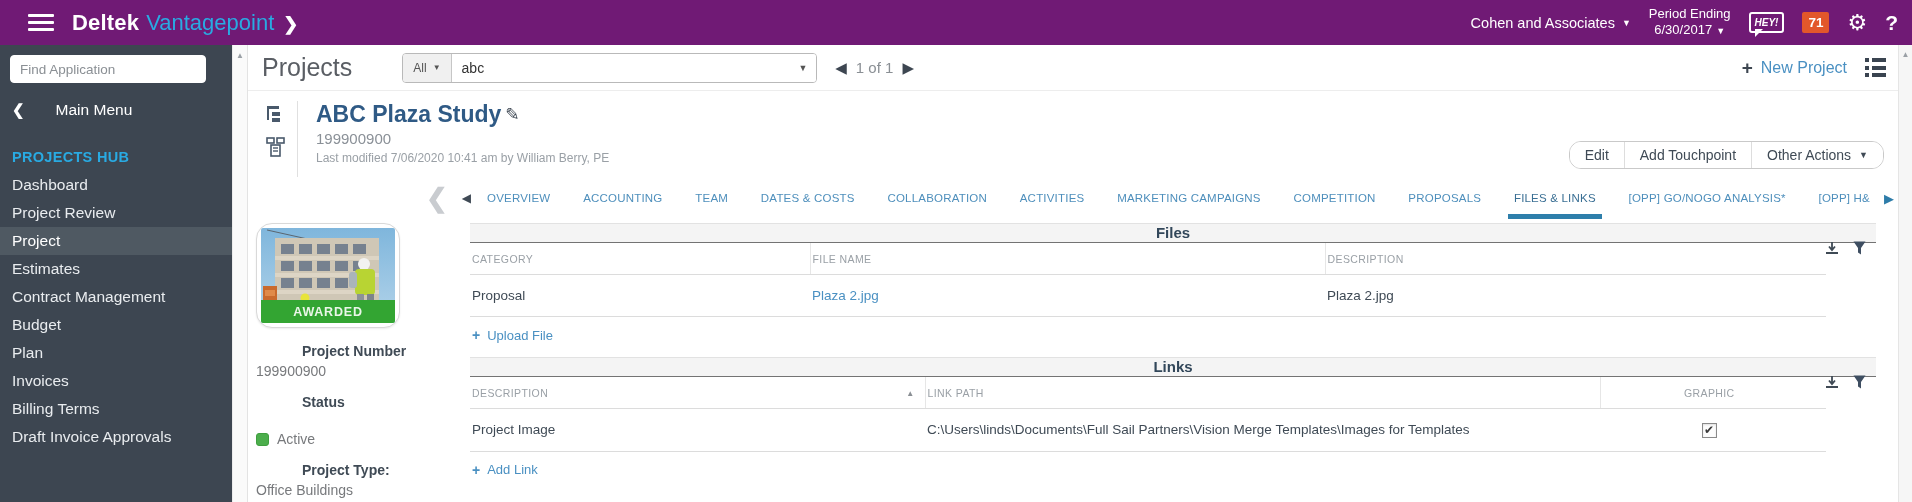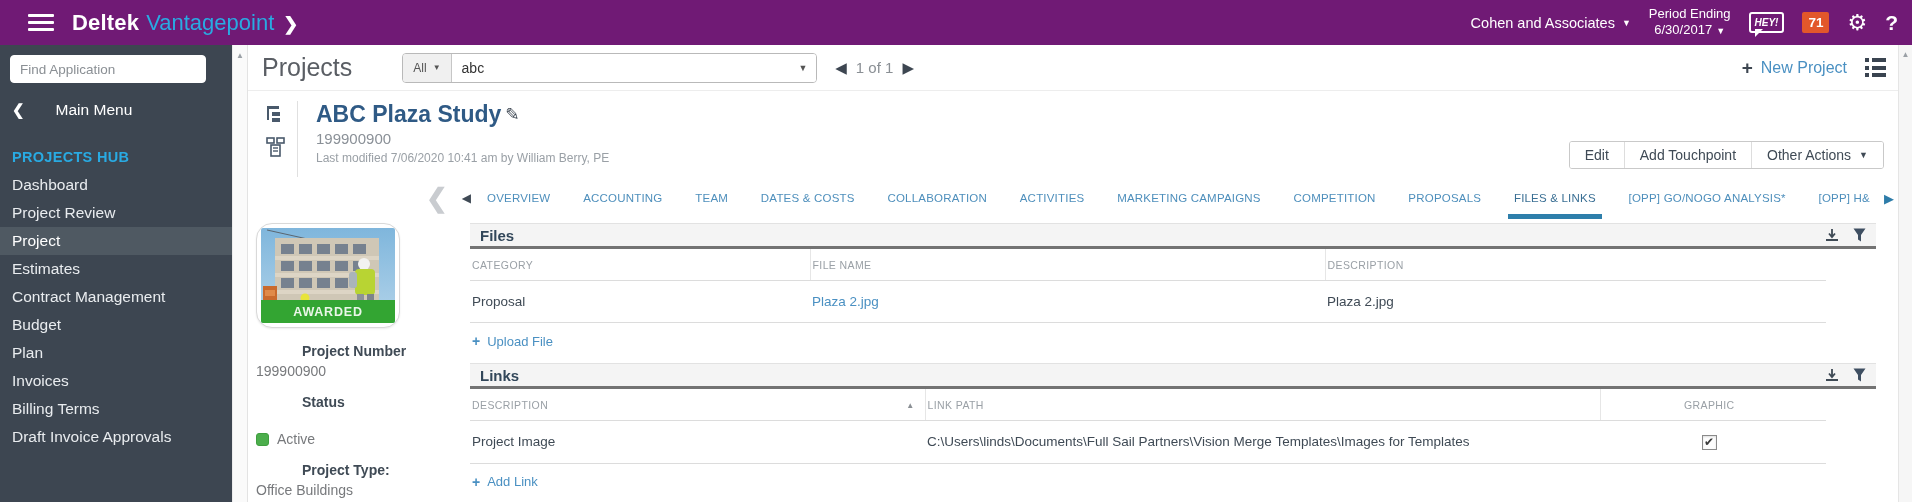--- a/index.html
+++ b/index.html
@@ -71,21 +71,21 @@
   
   .proj-header { position:relative; flex:0 0 86px; display:flex; padding:10px 12px 0 18px; background:#fff; }
   .proj-icon-col { width:32px; border-right:1px solid #e0e0e0; display:flex; flex-direction:column; gap:14px; padding-top:4px; }
   .proj-icon-col svg { display:block; cursor:pointer; }
   .proj-title-block { margin-left:18px; padding-top:0; }
   .proj-name-row { display:flex; align-items:center; gap:4px; }
   .proj-name { font-size:23px; font-weight:bold; color:#2f5a85; }
   .pencil { font-size:17px; color:#3a4450; cursor:pointer; transform:rotate(0deg); }
   .proj-number { font-size:15px; color:#8a9097; margin-top:2px; }
   .proj-modified { font-size:12px; color:#9aa0a6; margin-top:4px; }
-  .action-group { position:absolute; right:14px; bottom:8px; display:flex; align-items:stretch; background:#fff; border:1px solid #c9c9c9; border-radius:3px; height:28px; overflow:hidden; }
+  .action-group { position:absolute; right:14px; bottom:8px; display:flex; align-items:stretch; background:#fff; border:1px solid #c9c9c9; border-radius:12px; height:28px; overflow:hidden; }
   .action-btn { display:flex; align-items:center; gap:8px; padding:0 15px; font-size:14px; color:#3f4a55; cursor:pointer; background:#fff; }
   .action-btn + .action-btn { border-left:1px solid #ddd; }
   .action-btn .caret-down { color:#3f4a55; font-size:9px; }
 
   
   .tabs-row { flex:0 0 42px; display:flex; align-items:center; padding-left:178px; padding-right:4px; }
   .tab-scroll-chev { color:#c9ccd0; font-size:26px; font-weight:bold; margin-right:14px; cursor:pointer; }
   .tab-prev { color:#3f4a55; font-size:12px; margin-right:16px; cursor:pointer; }
   .tabs { flex:1; display:flex; align-items:center; justify-content:space-between; height:100%; }
   .tab { position:relative; font-size:11.5px; color:#4e8fbc; letter-spacing:0.2px; white-space:nowrap; cursor:pointer; height:100%; display:flex; align-items:center; }
@@ -102,21 +102,21 @@
   .awarded-banner { position:absolute; left:0; right:0; bottom:0; height:23px; background:#33a532; color:#eaf6e8; font-weight:bold; font-size:12.5px; letter-spacing:0.8px; display:flex; align-items:center; justify-content:center; }
   .ip-label { font-size:14px; font-weight:bold; color:#3f4a55; margin-top:15px;margin-left:46px; }
   .ip-value { font-size:14px; color:#77797c; margin-top:4px; }
   .ip-inline { display:flex; align-items:baseline; gap:6px; margin-top:15px; }
   .status-row { display:flex; align-items:center; gap:8px; margin-top:21px; }
   .status-square { width:13px; height:13px; background:#4cae4c; border:1px solid #3f9f3f; border-radius:3px; }
 
   
   .sections { flex:1 1 auto; padding-right:22px; min-width:0; }
   .section { margin-bottom:14px; }
-  .section-header { height:26px; background:#f4f4f4; border-top:1px solid #e2e2e2; border-bottom:3px solid #737373; display:flex; align-items:center; padding:0 10px 0 10px; }
+  .section-header { height:20px; background:#f4f4f4; border-top:1px solid #e2e2e2; border-bottom:1px solid #737373; display:flex; align-items:center; padding:0 10px 0 10px;flex-direction:column; }
   .section-title { font-size:15px; font-weight:bold; color:#32475a; }
   .section-icons { margin-left:auto; display:flex; align-items:center; gap:14px; }
   .section-icons svg { display:block; cursor:pointer; }
   .grid-table { width:1356px; border-collapse:collapse; table-layout:fixed; }
   .grid-table th { font-size:10.5px; font-weight:400; color:#9aa0a6; text-align:left; letter-spacing:0.4px; padding:10px 10px 9px 2px; border-bottom:1px solid #dcdcdc; border-right:1px solid #e6e6e6; }
   .grid-table th:last-child { border-right:none; }
   .grid-table td { font-size:13.5px; color:#3f4a55; padding:13px 10px 13px 2px; border-bottom:1px solid #dcdcdc; }
   .grid-table th.center, .grid-table td.center { text-align:center; }
   .file-link { color:#4a90c2; cursor:pointer; text-decoration:none; }
   .sort-arrow { float:right; color:#8a8f94; font-size:8px; margin-top:2px; }

